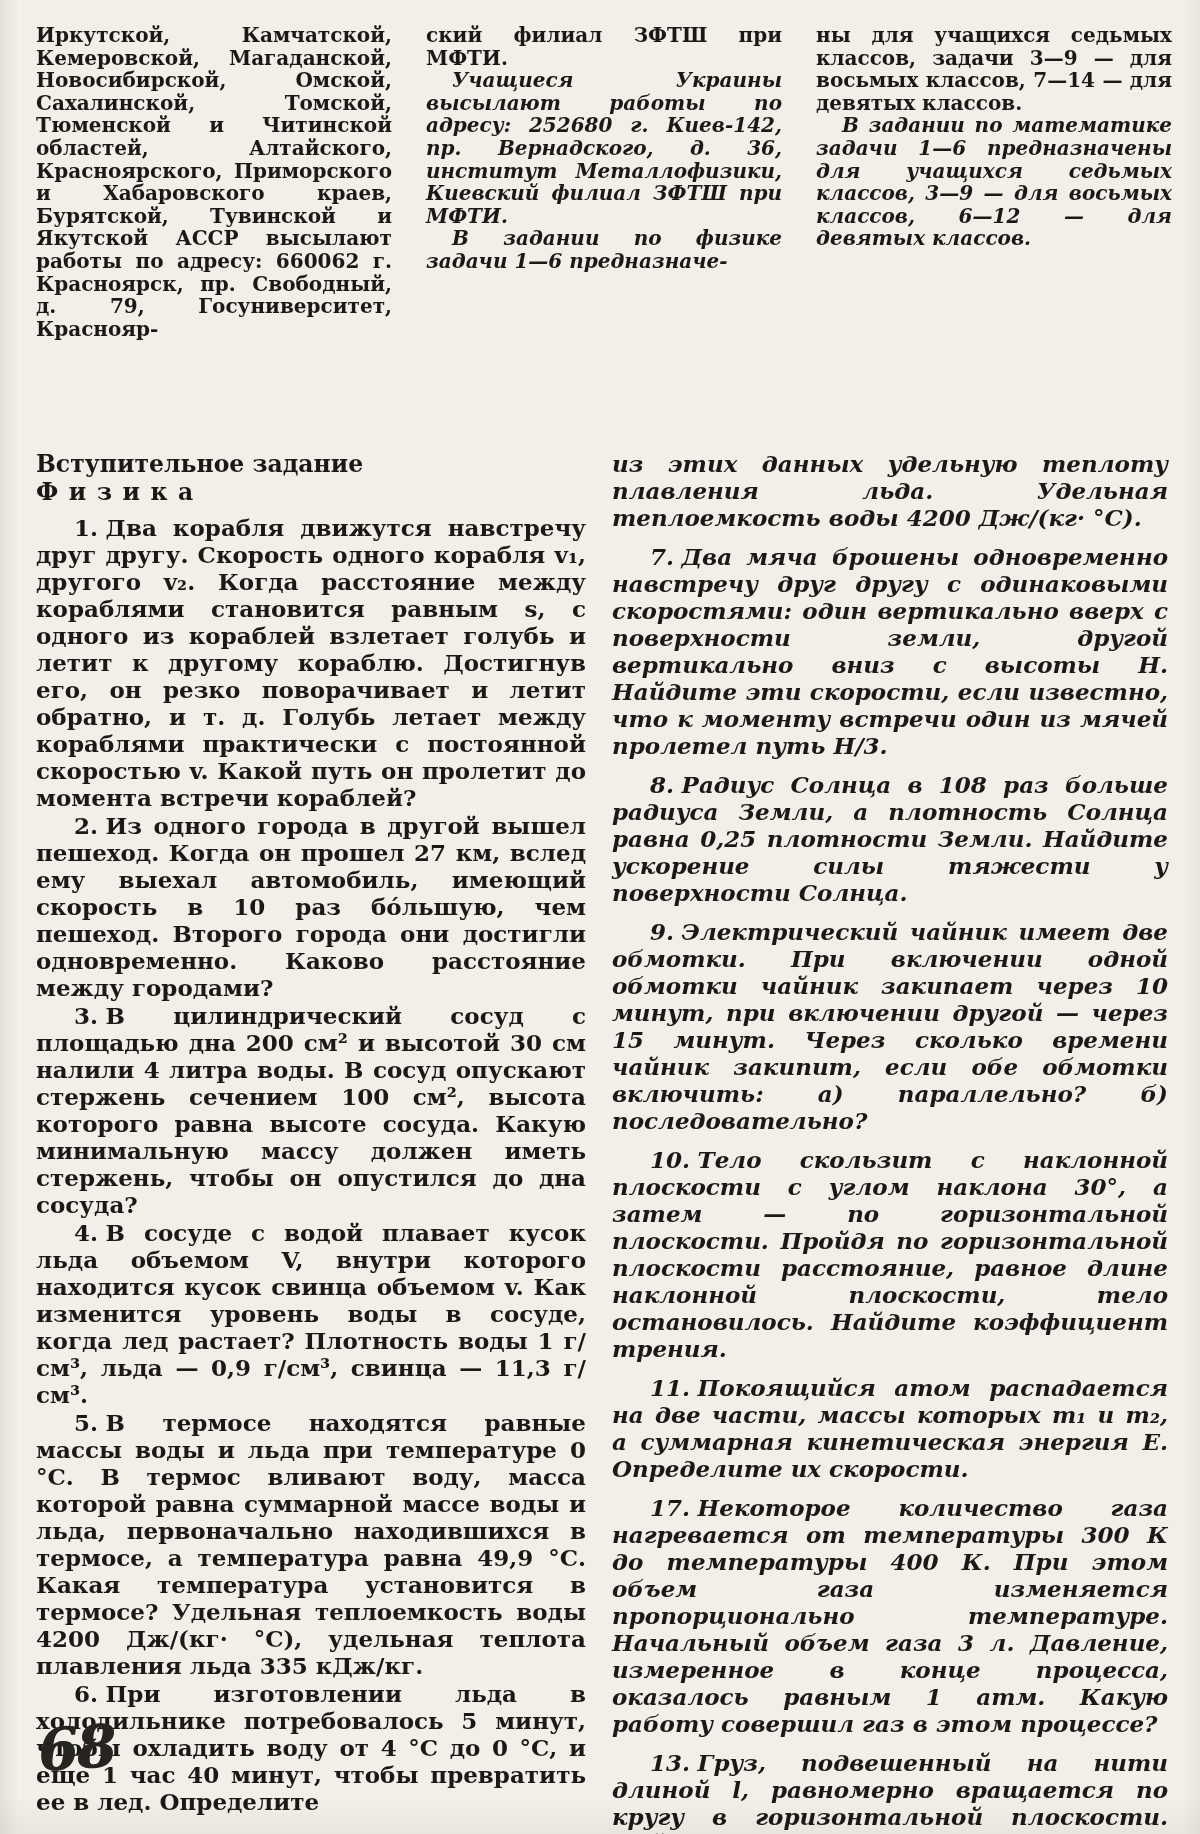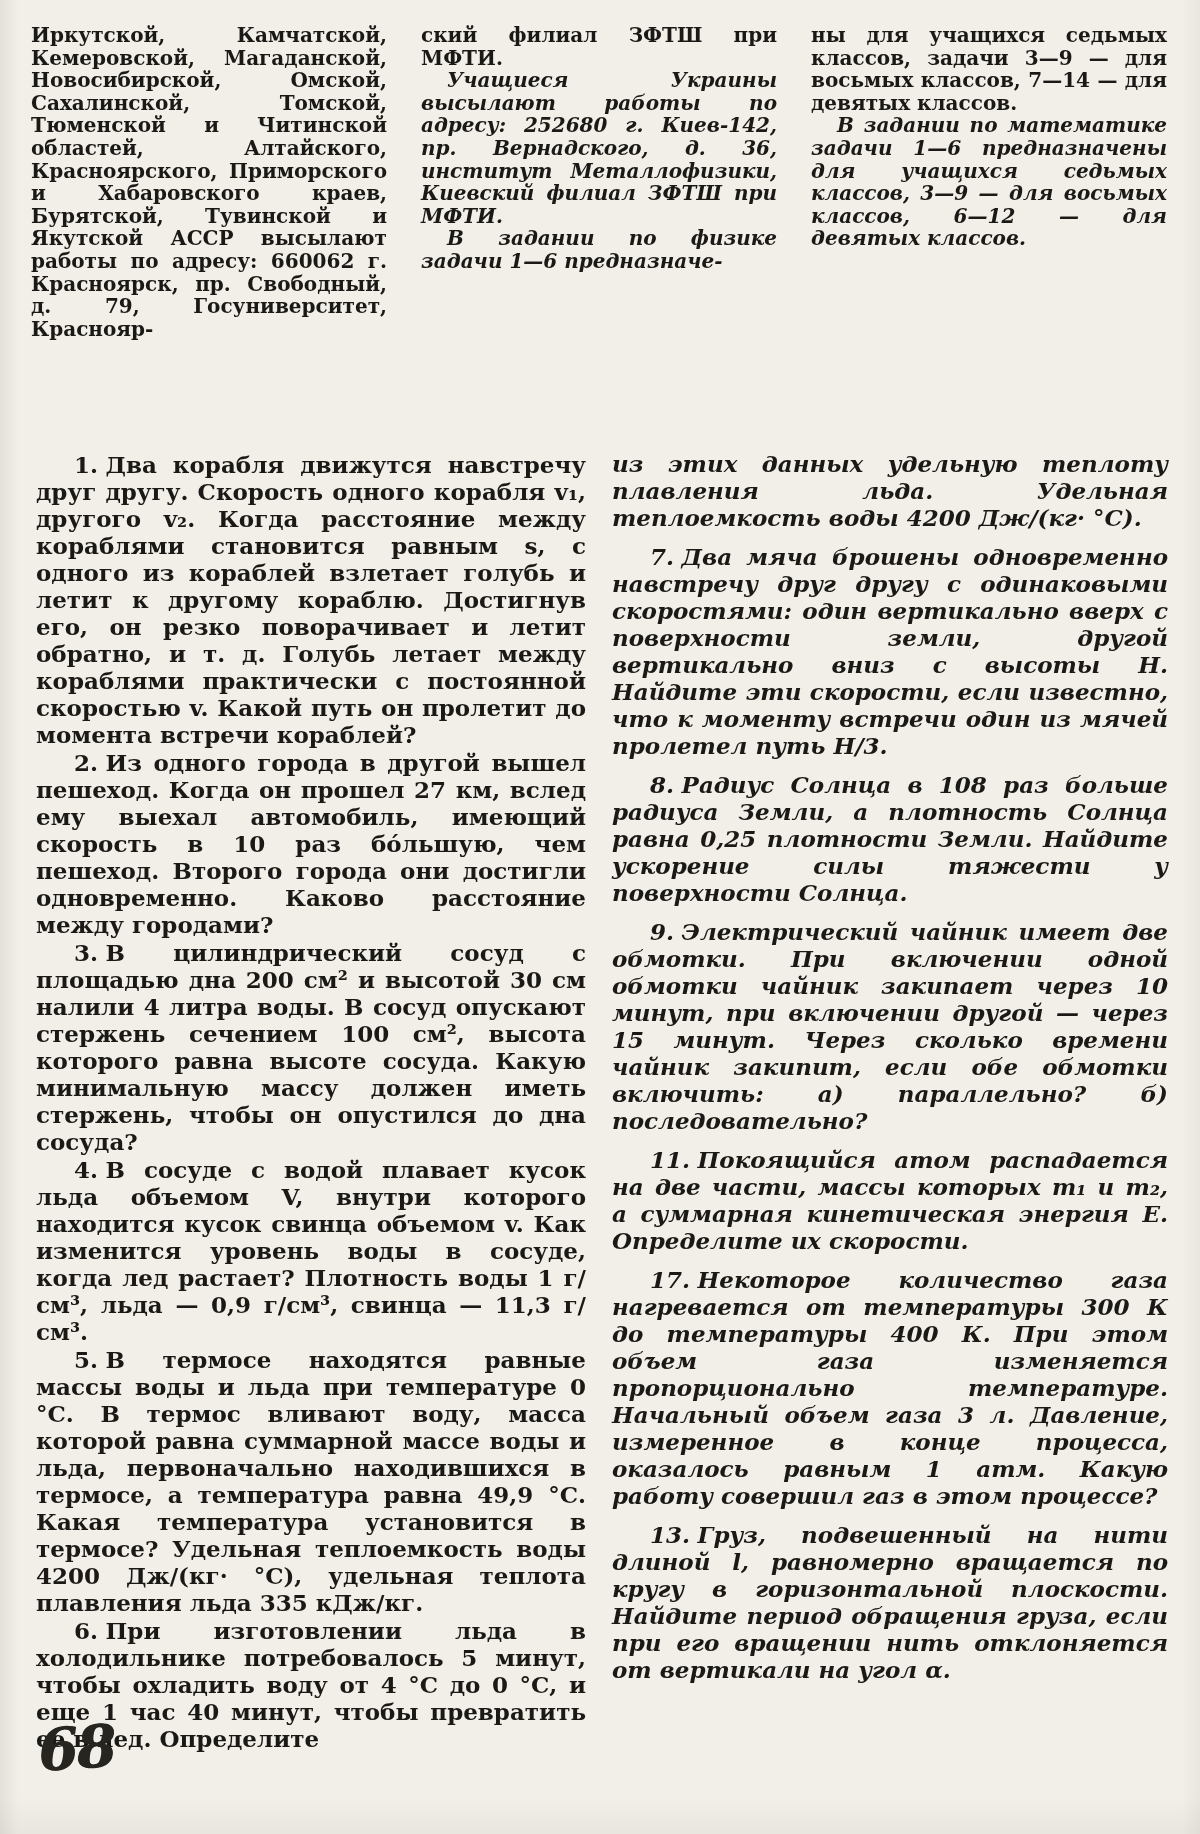--- a/index.html
+++ b/index.html
@@ -24,26 +24,25 @@
     pointer-events: none;
     background:
       linear-gradient(90deg, rgba(60,55,45,0.08), rgba(60,55,45,0) 1.5%),
       linear-gradient(270deg, rgba(60,55,45,0.05), rgba(60,55,45,0) 1.5%),
       linear-gradient(0deg, rgba(60,55,45,0.05), rgba(60,55,45,0) 2%);
   }
 
   
   .top-section {
     position: absolute;
-    left: 26px;
+    left: 36px;
     top: 24px;
     width: 1146px;
     display: flex;
     gap: 34px;
-    justify-content: center;
   }
   .tcol {
     flex: 0 0 356px;
     width: 356px;
     font-size: 20px;
     line-height: 22.6px;
     text-align: justify;
   }
   .tcol p { margin: 0; }
   .tcol p.indent { text-indent: 26px; font-style: italic; }
@@ -104,34 +103,39 @@
     </div>
     <div class="tcol">
       <p>ны для учащихся седьмых классов, задачи 3—9 — для восьмых классов, 7—14 — для девятых классов.</p>
       <p class="indent">В задании по математике задачи 1—6 предназначены для учащихся седьмых классов, 3—9 — для восьмых классов, 6—12 — для девятых классов.</p>
     </div>
   </div>
 
   <div class="main-section">
 
     <div class="lcol">
+      <div class="heading">
+        <div class="h-title">Вступительное задание</div>
+        <div class="h-subject">Физика</div>
+      </div>
 
       <p class="prob"><span class="pnum">1.</span><span class="ptext">Два корабля движутся навстречу друг другу. Скорость одного корабля v₁, другого v₂. Когда расстояние между кораблями становится равным s, с одного из кораблей взлетает голубь и летит к другому кораблю. Достигнув его, он резко поворачивает и летит обратно, и т. д. Голубь летает между кораблями практически с постоянной скоростью v. Какой путь он пролетит до момента встречи кораблей?</span></p>
       <p class="prob"><span class="pnum">2.</span><span class="ptext">Из одного города в другой вышел пешеход. Когда он прошел 27 км, вслед ему выехал автомобиль, имеющий скорость в 10 раз бо́льшую, чем пешеход. Второго города они достигли одновременно. Каково расстояние между городами?</span></p>
       <p class="prob"><span class="pnum">3.</span><span class="ptext">В цилиндрический сосуд с площадью дна 200 см² и высотой 30 см налили 4 литра воды. В сосуд опускают стержень сечением 100 см², высота которого равна высоте сосуда. Какую минимальную массу должен иметь стержень, чтобы он опустился до дна сосуда?</span></p>
       <p class="prob"><span class="pnum">4.</span><span class="ptext">В сосуде с водой плавает кусок льда объемом V, внутри которого находится кусок свинца объемом v. Как изменится уровень воды в сосуде, когда лед растает? Плотность воды 1 г/см³, льда — 0,9 г/см³, свинца — 11,3 г/см³.</span></p>
       <p class="prob"><span class="pnum">5.</span><span class="ptext">В термосе находятся равные массы воды и льда при температуре 0 °С. В термос вливают воду, масса которой равна суммарной массе воды и льда, первоначально находившихся в термосе, а температура равна 49,9 °С. Какая температура установится в термосе? Удельная теплоемкость воды 4200 Дж/(кг· °С), удельная теплота плавления льда 335 кДж/кг.</span></p>
       <p class="prob"><span class="pnum">6.</span><span class="ptext">При изготовлении льда в холодильнике потребовалось 5 минут, чтобы охладить воду от 4 °С до 0 °С, и еще 1 час 40 минут, чтобы превратить ее в лед. Определите</span></p>
     </div>
 
     <div class="rcol">
       <p class="prob cont">из этих данных удельную теплоту плавления льда. Удельная теплоемкость воды 4200 Дж/(кг· °С).</p>
       <p class="prob"><span class="pnum">7.</span><span class="ptext">Два мяча брошены одновременно навстречу друг другу с одинаковыми скоростями: один вертикально вверх с поверхности земли, другой вертикально вниз с высоты H. Найдите эти скорости, если известно, что к моменту встречи один из мячей пролетел путь H/3.</span></p>
       <p class="prob"><span class="pnum">8.</span><span class="ptext">Радиус Солнца в 108 раз больше радиуса Земли, а плотность Солнца равна 0,25 плотности Земли. Найдите ускорение силы тяжести у поверхности Солнца.</span></p>
       <p class="prob"><span class="pnum">9.</span><span class="ptext">Электрический чайник имеет две обмотки. При включении одной обмотки чайник закипает через 10 минут, при включении другой — через 15 минут. Через сколько времени чайник закипит, если обе обмотки включить: а) параллельно? б) последовательно?</span></p>
+      <p class="prob"><span class="pnum">10.</span><span class="ptext">Тело скользит с наклонной плоскости с углом наклона 30°, а затем — по горизонтальной плоскости. Пройдя по горизонтальной плоскости расстояние, равное длине наклонной плоскости, тело остановилось. Найдите коэффициент трения.</span></p>
       <p class="prob"><span class="pnum">11.</span><span class="ptext">Покоящийся атом распадается на две части, массы которых m₁ и m₂, а суммарная кинетическая энергия E. Определите их скорости.</span></p>
       <p class="prob"><span class="pnum">17.</span><span class="ptext">Некоторое количество газа нагревается от температуры 300 К до температуры 400 К. При этом объем газа изменяется пропорционально температуре. Начальный объем газа 3 л. Давление, измеренное в конце процесса, оказалось равным 1 атм. Какую работу совершил газ в этом процессе?</span></p>
       <p class="prob"><span class="pnum">13.</span><span class="ptext">Груз, подвешенный на нити длиной l, равномерно вращается по кругу в горизонтальной плоскости. Найдите период обращения груза, если при его вращении нить отклоняется от вертикали на угол α.</span></p>
     </div>
 
   </div>
 
   <div class="page-number">68</div>
 
 </div>

